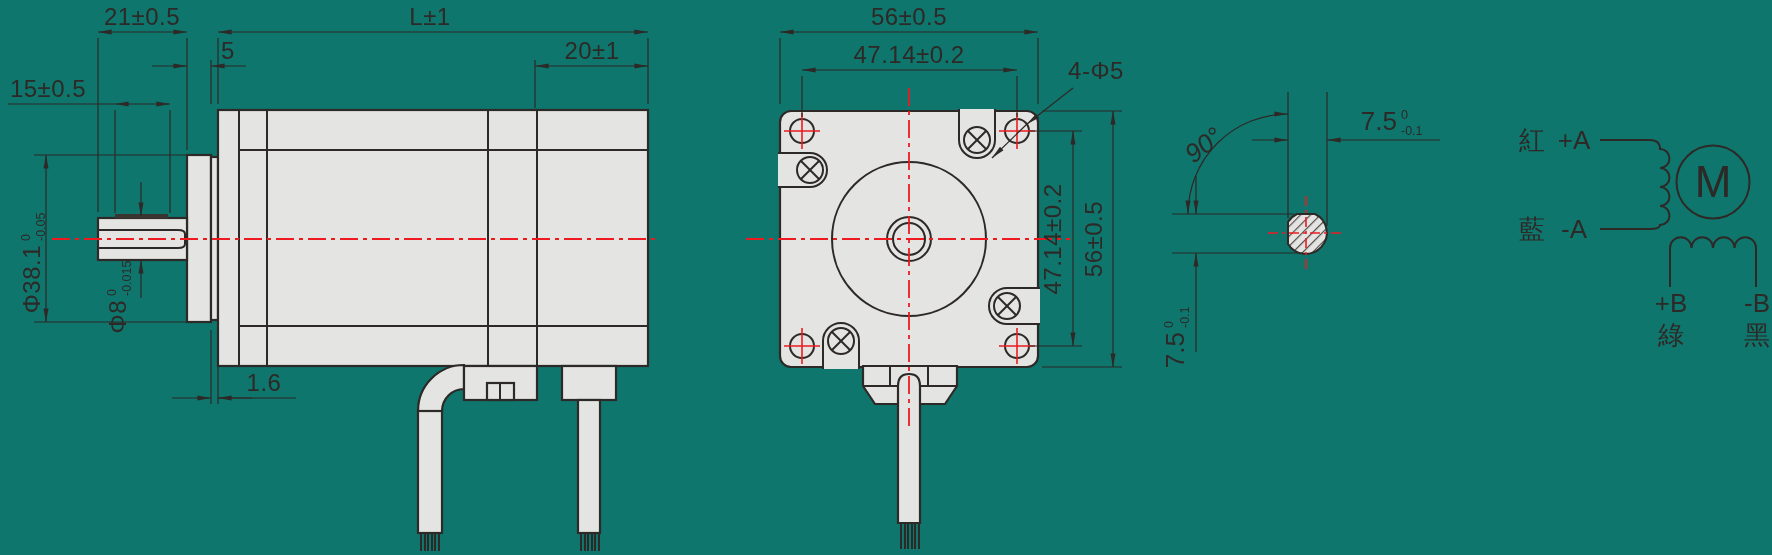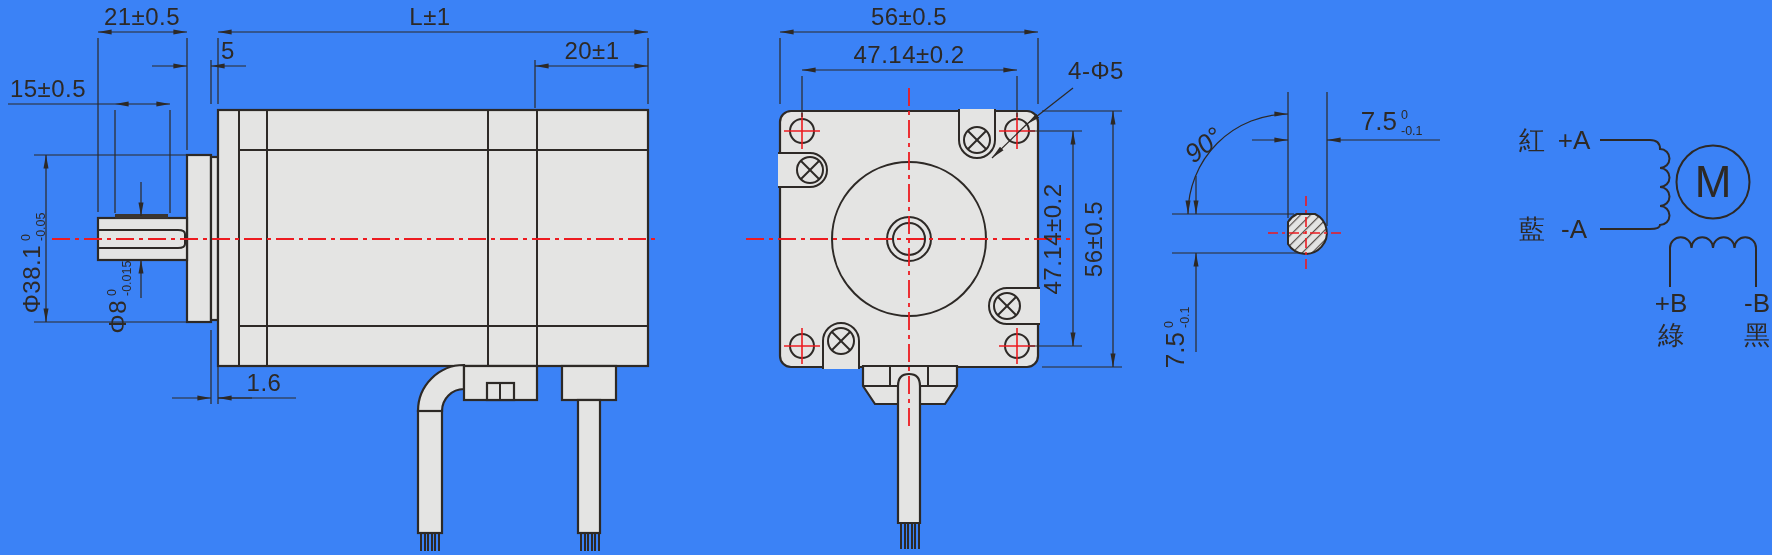--- a/index.html
+++ b/index.html
@@ -1,16 +1,16 @@
 <!DOCTYPE html>
 <html><head>
 <meta charset="utf-8">
 <style>
   html,body{margin:0;padding:0;background:#ffffff;}
-  .wrap{width:1772px;height:555px;position:relative;background:#3b82f6;overflow:hidden;}
+  .wrap{width:1772px;height:555px;position:relative;background:#0f766e;overflow:hidden;}
   svg{display:block;}
   text{font-family:"Liberation Sans","DejaVu Sans",sans-serif;fill:#2d2926;}
   .dim{font-size:24px;letter-spacing:0.5px;}
   .dimM{font-size:26px;}
   .tol{font-size:12.5px;letter-spacing:0;}
   .cjk{font-size:26px;}
   .mlabel{font-size:44px;}
   .part{fill:#e4e4e3;stroke:#2d2926;stroke-width:2.2;}
   .pline{stroke:#2d2926;stroke-width:2;fill:none;}
   .dline{stroke:#2d2926;stroke-width:1.2;fill:none;}

